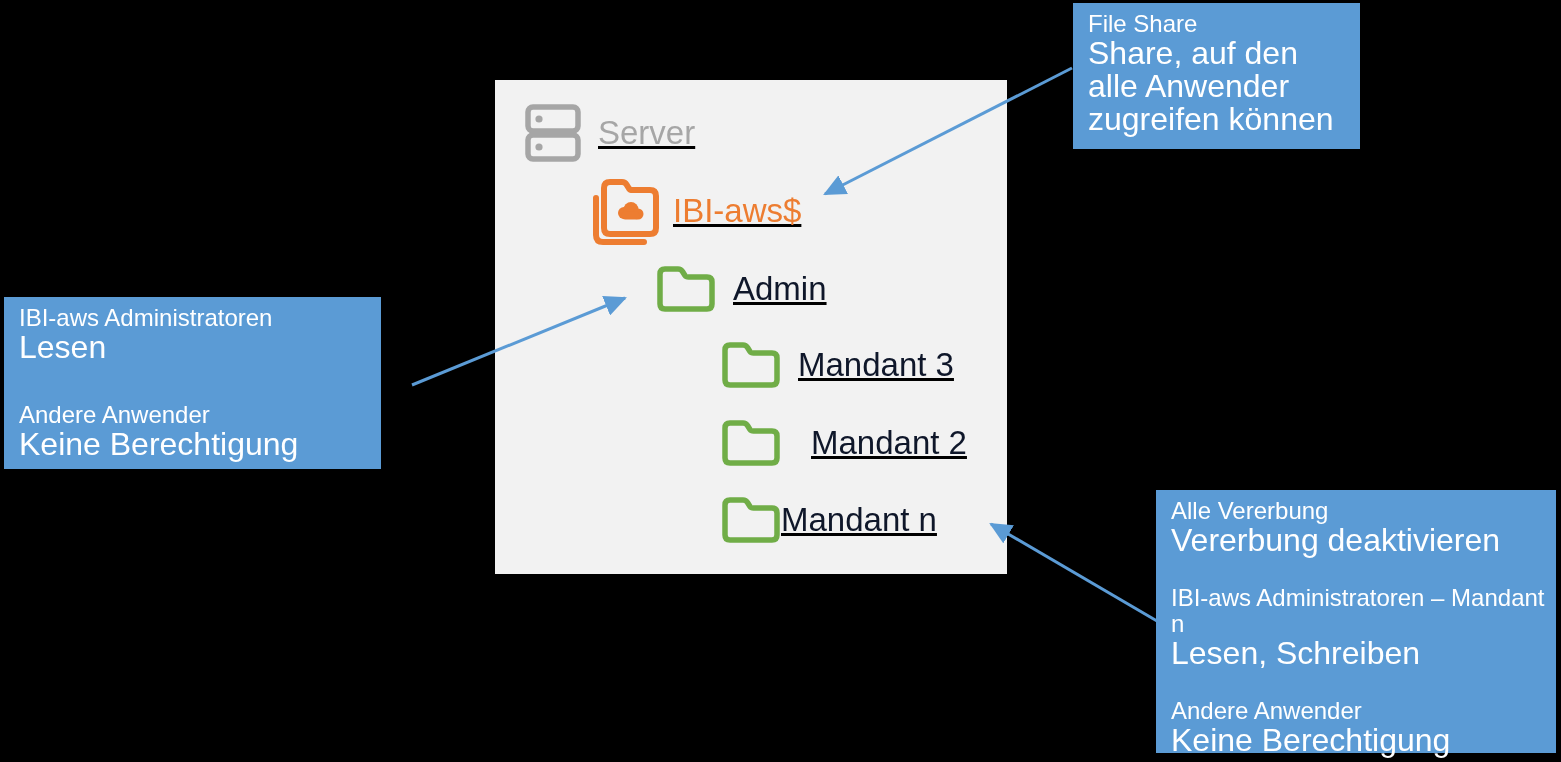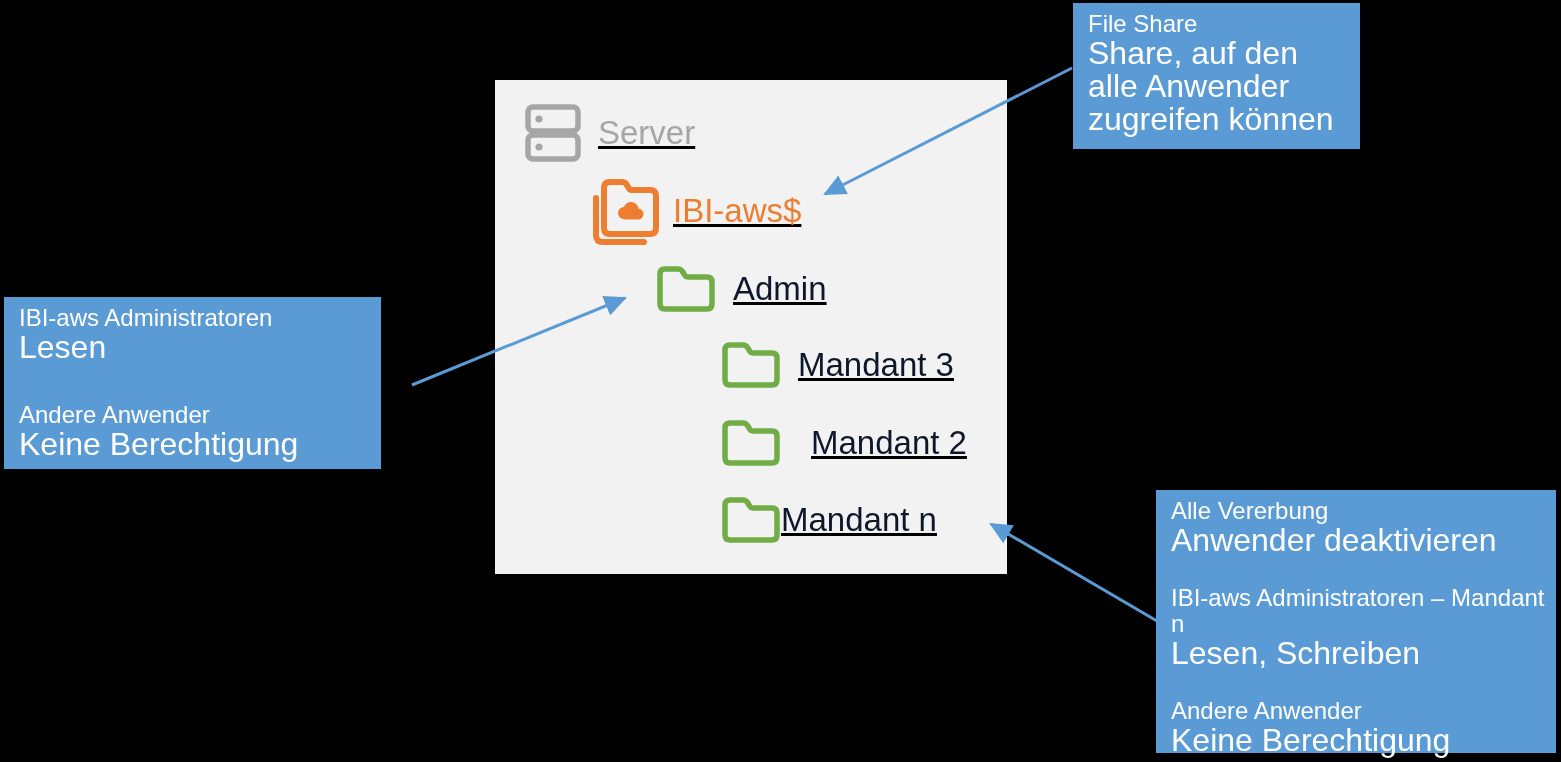--- a/index.html
+++ b/index.html
@@ -125,21 +125,21 @@
     </div>
     <div class="group">
       <div class="small">Andere Anwender</div>
       <div class="big">Keine Berechtigung</div>
     </div>
   </div>
 
   <div class="callout co-mandant">
     <div class="group">
       <div class="small">Alle Vererbung</div>
-      <div class="big">Anwender deaktivieren</div>
+      <div class="big">Vererbung deaktivieren</div>
     </div>
     <div class="group">
       <div class="small">IBI-aws Administratoren – Mandant n</div>
       <div class="big">Lesen, Schreiben</div>
     </div>
     <div class="group">
       <div class="small">Andere Anwender</div>
       <div class="big">Keine Berechtigung</div>
     </div>
   </div>

